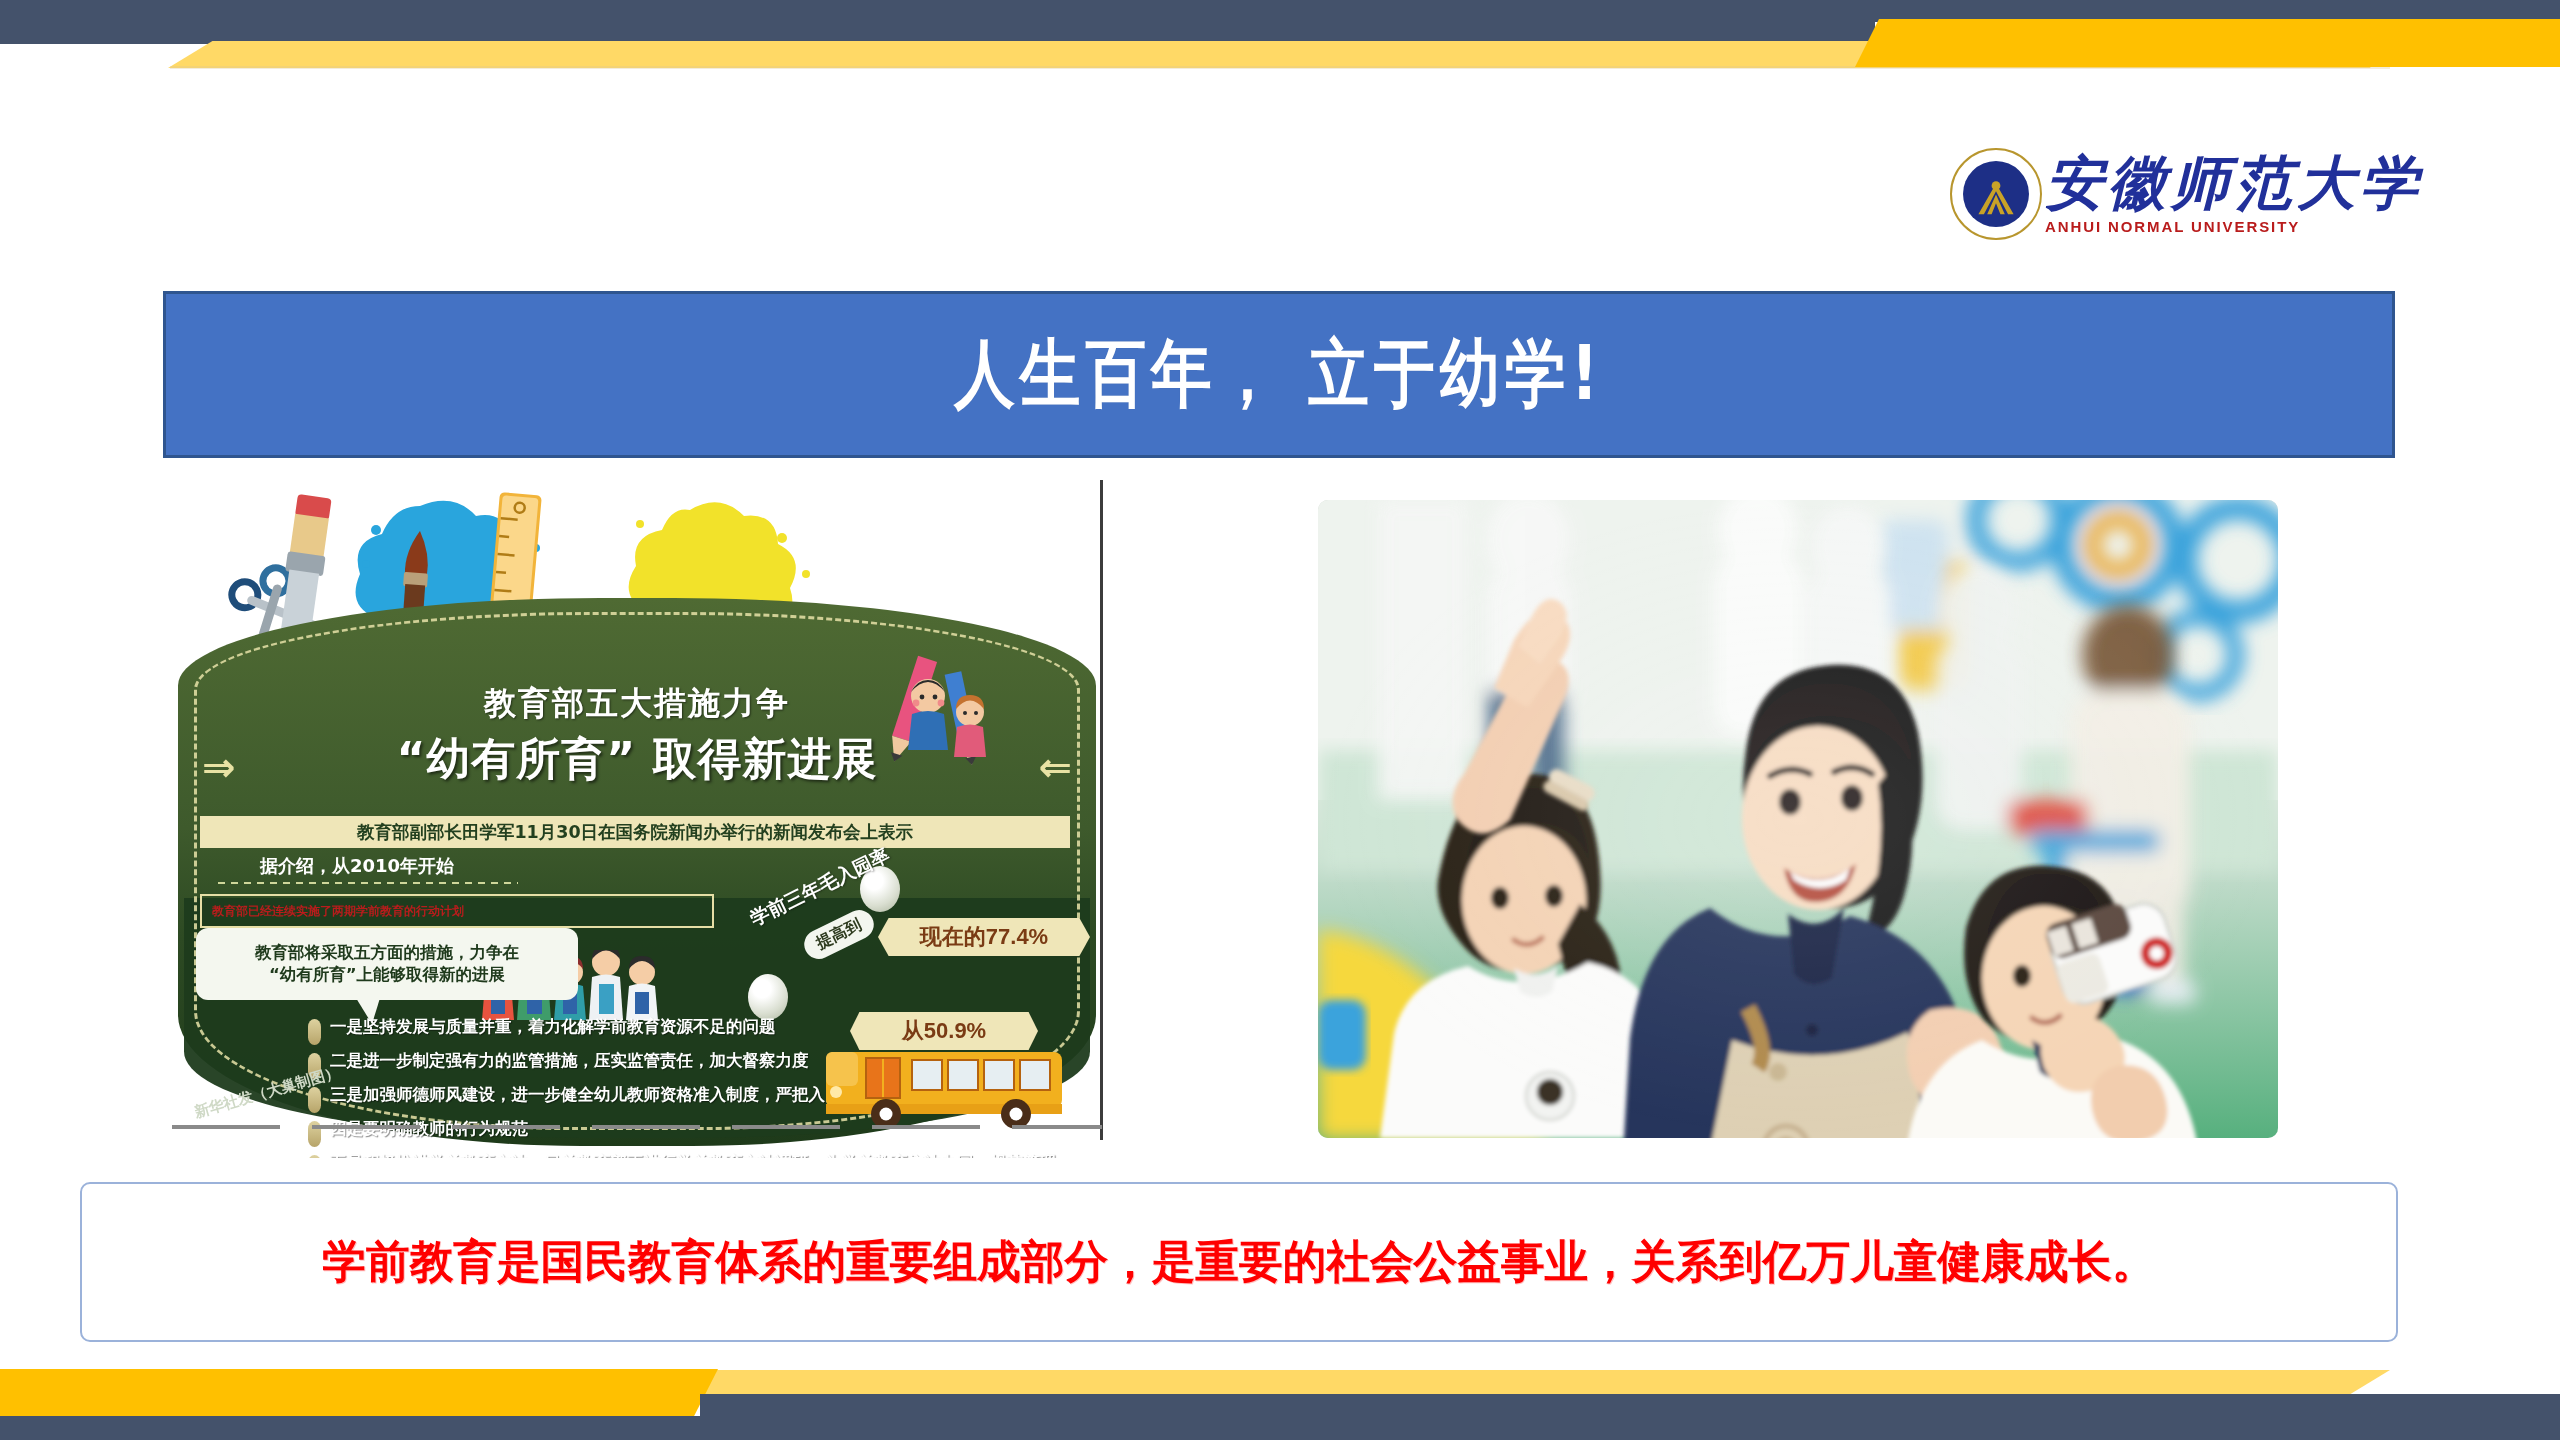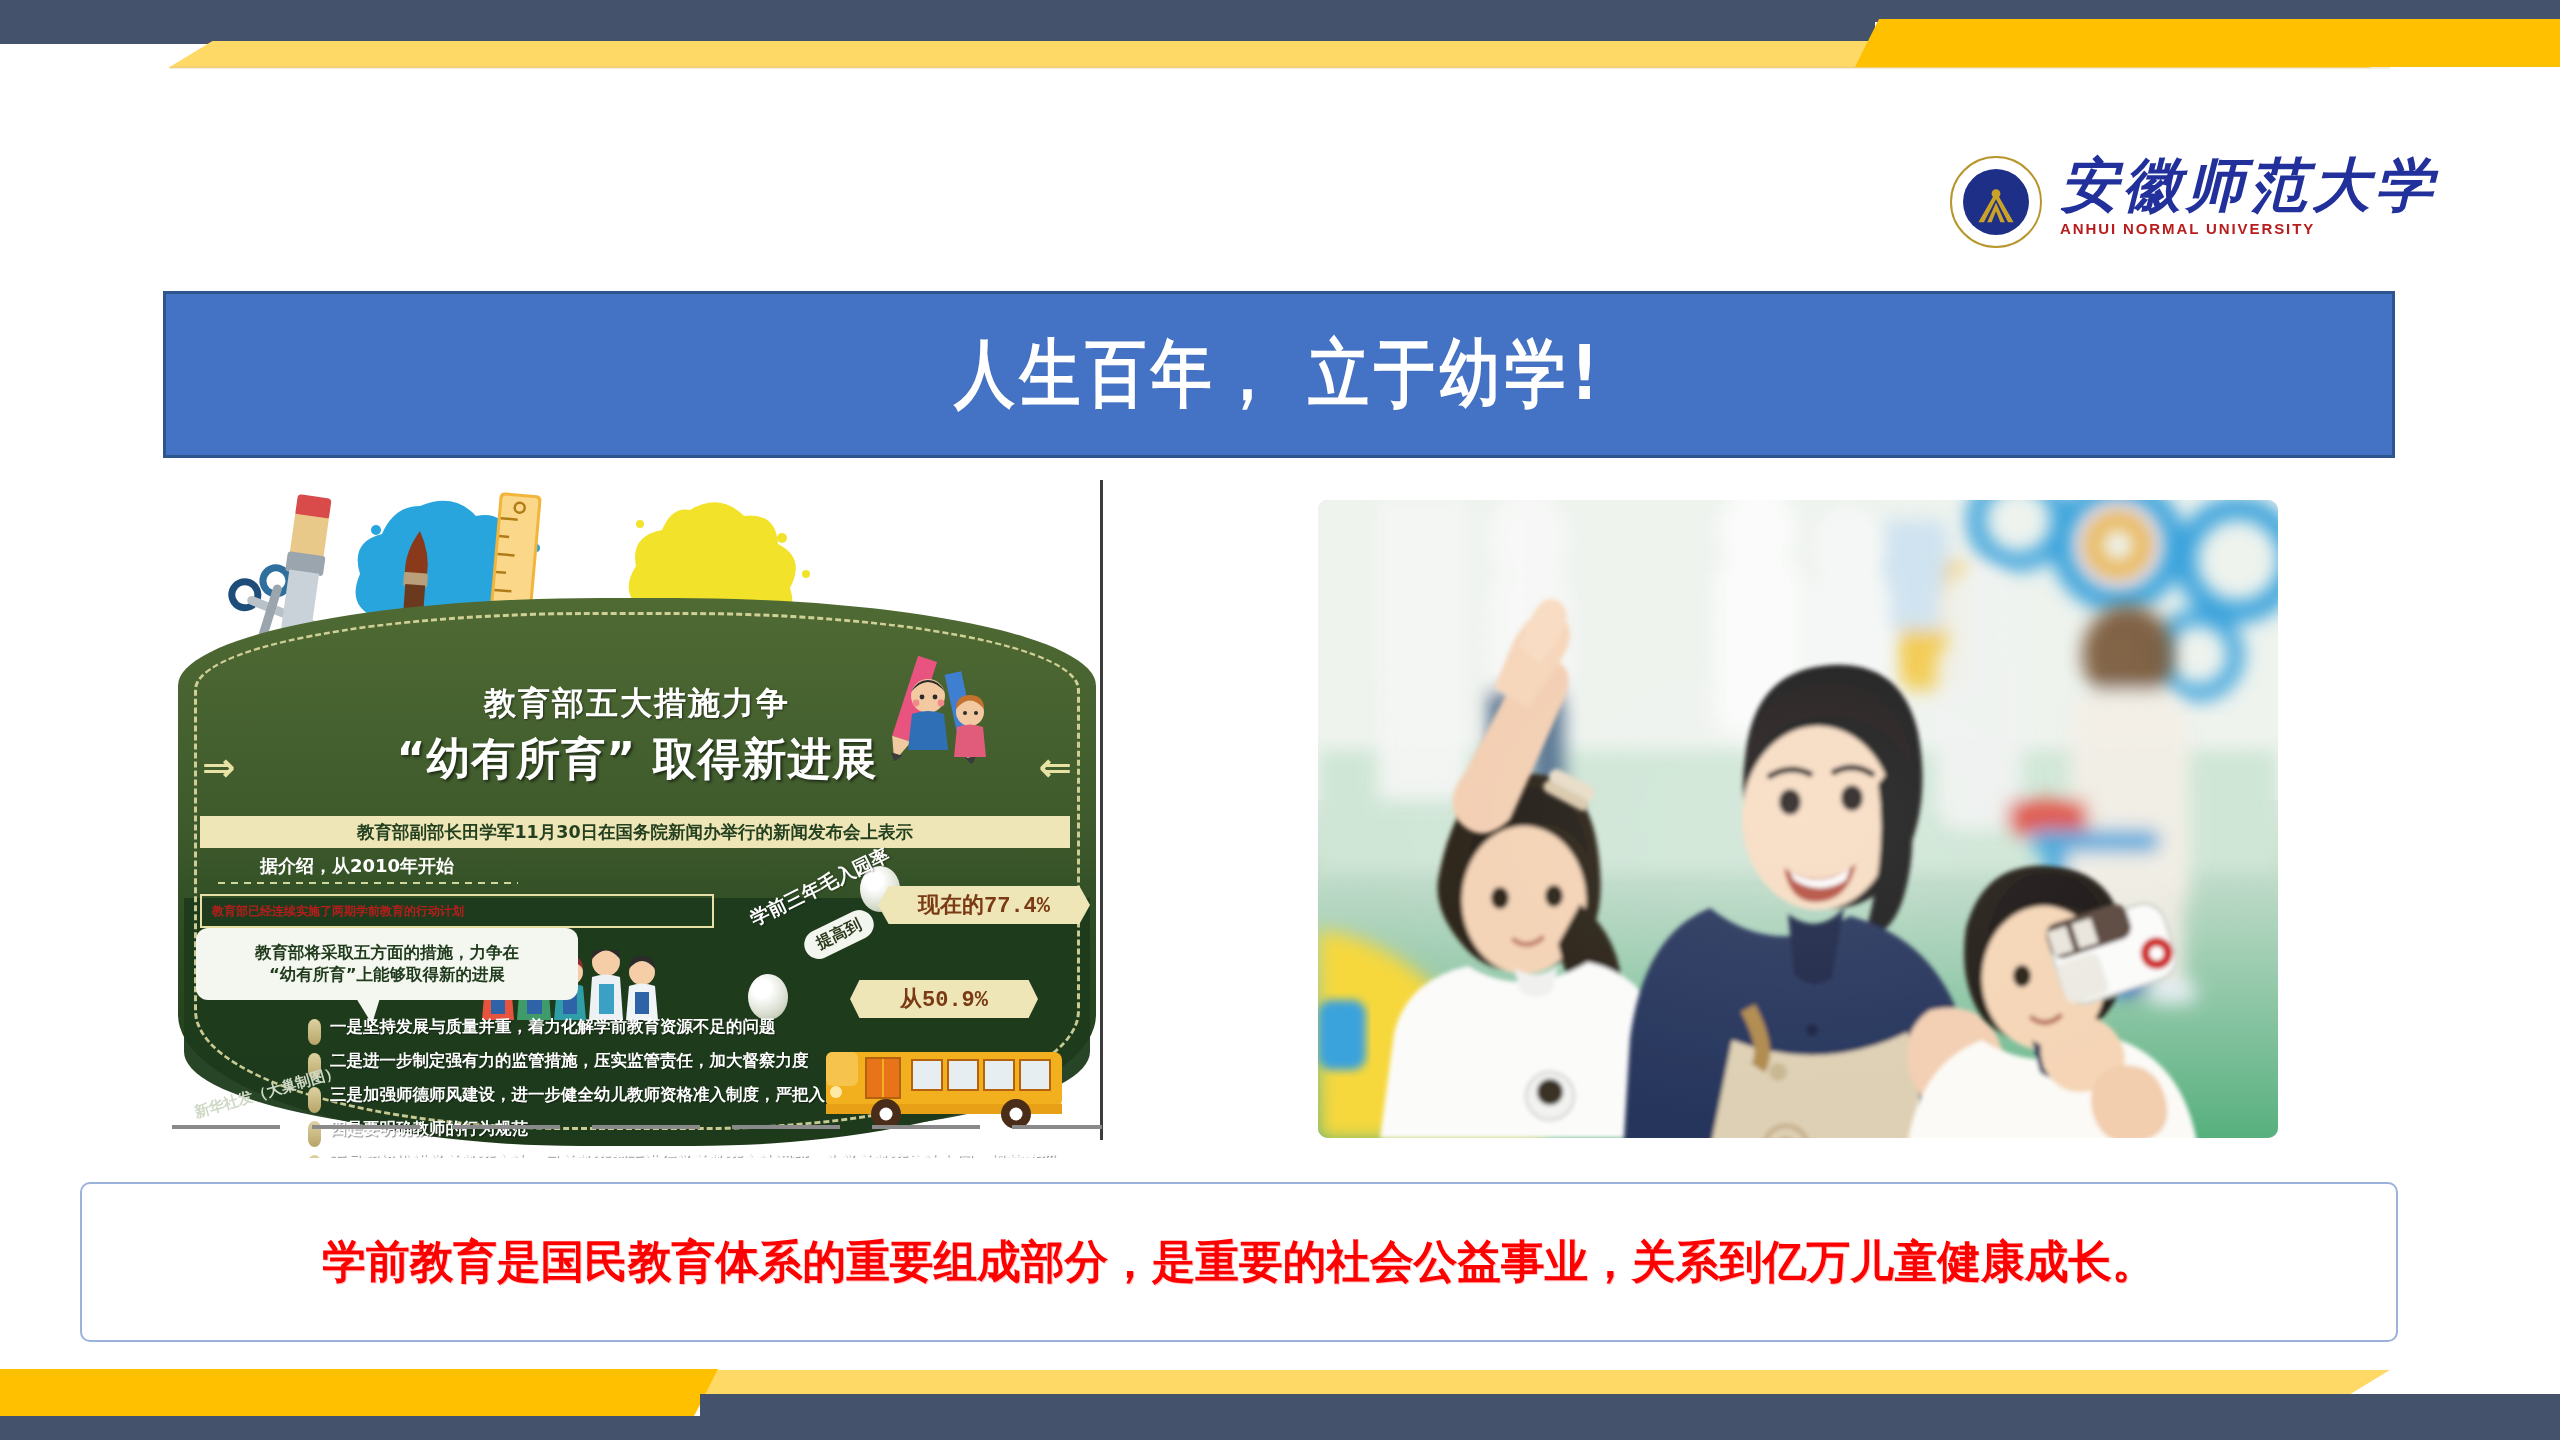--- a/index.html
+++ b/index.html
@@ -65,22 +65,22 @@
   }
   .bot-slate-left {
     bottom: 0; left: 0;
     width: 715px; height: 24px;
     background: #44526b;
   }
 
   
   .logo-wrap {
     position: absolute;
-    left: 1950px; top: 156px;
-    display: flex; align-items: flex-start; gap: 18px;
+    left: 1950px; top: 148px;
+    display: flex; align-items: center; gap: 3px;
   }
   .logo-seal {
     width: 88px; height: 88px;
     border-radius: 50%;
     border: 2.5px solid #b8962e;
     background: #ffffff;
     position: relative;
     flex: 0 0 auto;
   }
   .logo-seal::before {
@@ -275,26 +275,27 @@
     font-family: "DejaVu Sans", sans-serif;
     font-size: 16px; font-weight: 700;
     padding: 4px 13px;
     border-radius: 16px;
     transform: rotate(-26deg);
     white-space: nowrap;
   }
   .rate-hi, .rate-lo {
     position: absolute;
     background: #efe6b8; color: #7a3b14;
-    font-family: Liberation Mono, monospace;
+    font-family: Liberation Sans, sans-serif;
     font-weight: 700; font-size: 22px;
     height: 38px;
     display: flex; align-items: center; justify-content: center;
     white-space: nowrap;
     clip-path: polygon(5% 0, 95% 0, 100% 50%, 95% 100%, 5% 100%, 0 50%);
+    margin-top: 32px;
   }
   .rate-hi { left: 700px; top: 288px; width: 212px; }
   .rate-lo { left: 672px; top: 382px; width: 188px; }
   .bead1, .bead2 {
     position: absolute;
     border-radius: 50%;
     background: radial-gradient(circle at 35% 32%, #ffffff 0 22%, #d9ded0 62%, #aab39c 100%);
   }
   .bead1 { left: 682px; top: 268px; width: 40px; height: 46px; }
   .bead2 { left: 570px; top: 376px; width: 40px; height: 46px; }

